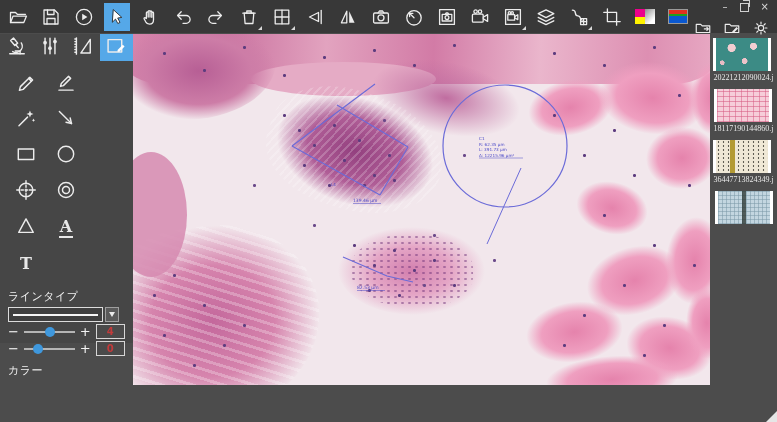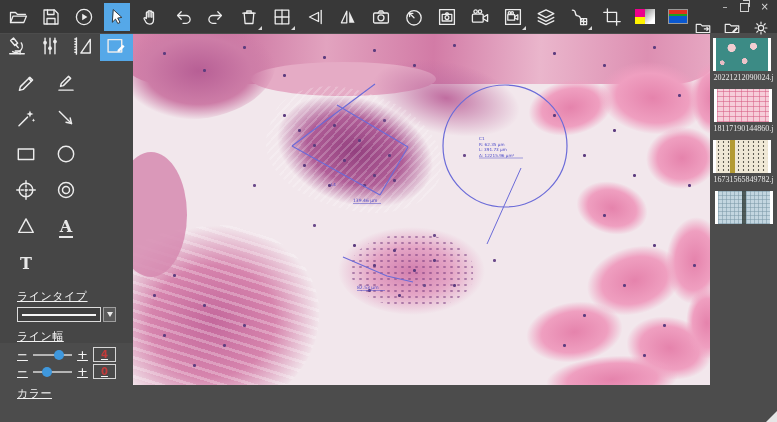--- a/index.html
+++ b/index.html
@@ -31,21 +31,21 @@
 
   
   .left-panel{position:absolute;left:0;top:34px;width:133px;height:309px;background:#464646;}
   .tab-row{display:flex;height:27px;}
   .tab{flex:1;display:flex;align-items:center;justify-content:center;}
   .tab.active{background:#55a8e8;}
   .tool-grid{display:flex;flex-wrap:wrap;padding:5px 2px 0 6px;width:126px;box-sizing:border-box;}
   .tool-btn{width:40px;height:36px;display:flex;align-items:center;justify-content:center;}
   .glyph{color:#e8e8e8;font-size:16px;font-family:"DejaVu Serif",serif;font-weight:bold;line-height:1;}
   .glyph-a{border-bottom:2px solid #e8e8e8;padding:0 1px 1px 1px;}
-  .ctl{padding:0 17px;color:#f2f2f2;font-size:11px;text-decoration:underline;}
+  .ctl{padding:0 8px;color:#f2f2f2;font-size:11px;}
   .ctl-label{margin-top:7px;margin-bottom:3px;letter-spacing:.5px;}
   .dropdown{display:flex;align-items:center;}
   .dd-box{width:93px;height:13px;border:1px solid #dcdcdc;background:#3f3f3f;position:relative;}
   .dd-line{position:absolute;left:4px;right:4px;top:50%;height:2px;margin-top:-1px;background:#f5f5f5;}
   .dd-btn{width:14px;height:15px;background:#5a5a5a;border:1px solid #9f9f9f;margin-left:2px;
           display:flex;align-items:center;justify-content:center;box-sizing:border-box;}
   .dd-arrow{width:0;height:0;border-left:3.5px solid transparent;border-right:3.5px solid transparent;
             border-top:5px solid #eaeaea;}
   .slider-row{display:flex;align-items:center;gap:5px;margin-top:2px;}
   .minus,.plus{font-size:13px;color:#f2f2f2;line-height:1;}
@@ -442,21 +442,20 @@
       <div class="dd-box">
         <div class="dd-line"></div>
       </div>
       <div class="dd-btn">
         <span class="dd-arrow"></span>
       </div>
     </div>
   </div>
 
   <div class="ctl">
-    <div class="ctl-label">ライン幅</div>
     <div class="slider-row">
       <span class="minus">−</span>
       <span class="slider">
         <span class="track"></span>
         <span class="sl-thumb w-thumb"></span>
       </span>
       <span class="plus">+</span>
       <span class="val-box">4</span>
     </div>
   </div>
@@ -528,20 +527,20 @@
     <div class="thumb-item">
       <div class="thumb-img ta1"></div>
       <div class="thumb-label">20221212090024.j</div>
     </div>
     <div class="thumb-item">
       <div class="thumb-img ta2"></div>
       <div class="thumb-label">18117190144860.j</div>
     </div>
     <div class="thumb-item">
       <div class="thumb-img ta3"></div>
-      <div class="thumb-label">16731565849782.j</div>
+      <div class="thumb-label">36447713824349.j</div>
     </div>
     <div class="thumb-item">
       <div class="thumb-img ta5"></div>
     </div>
   </div>
 
 <div class="resize-grip"></div>
 
 </body></html>

